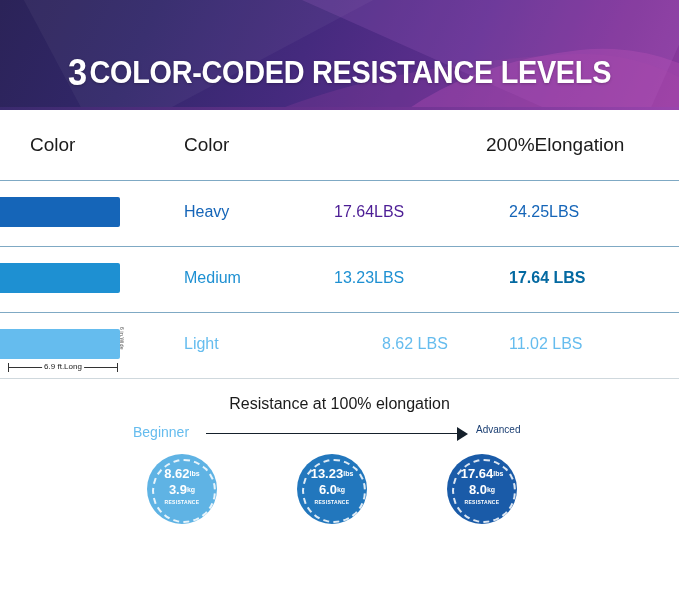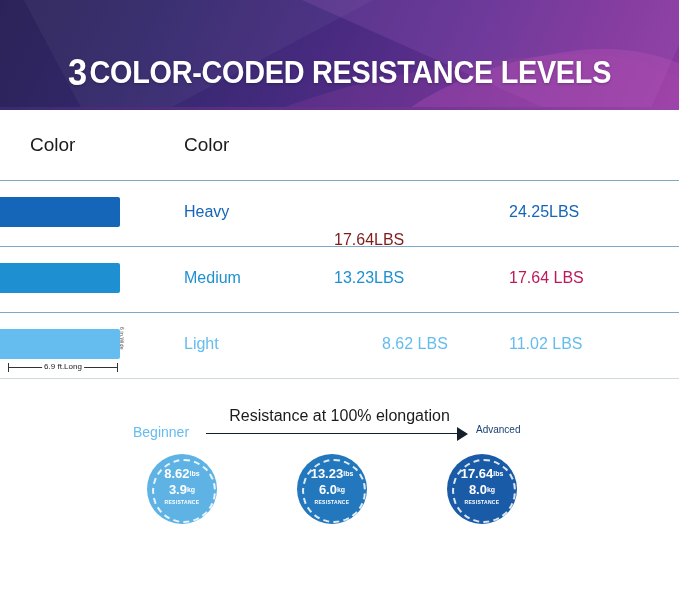--- a/index.html
+++ b/index.html
@@ -202,21 +202,21 @@
 
   
   .bottom {
     position: relative;
     width: 679px;
     height: 170px;
   }
   .prog-title {
     position: absolute;
     left: 0; right: 0;
-    top: 28px;
+    top: 16px;
     text-align: center;
     font-size: 16px;
     color: #1b1b1b;
   }
   .prog-arrow-row {
     position: absolute;
     left: 0;
     top: 44px;
     width: 679px;
     height: 22px;
@@ -305,38 +305,39 @@
     <span class="big-num">3</span><span>COLOR-CODED RESISTANCE LEVELS</span>
   </div>
   <div class="banner-bottom-line"></div>
 </div>
 
 <div class="table-wrap">
 
   <div class="thead">
     <div class="th th-color">Color</div>
     <div class="th th-level">Color</div>
+    <div class="th th-e200">200%Elongation</div>
   </div>
 
   <div class="divider" style="background: rgb(127, 169, 196);"></div>
 
   <div class="trow">
     <div class="swatch" id="sw0" style="background: rgb(21, 101, 184);"></div>
     <div class="cell c-level" id="lv0" style="color: rgb(21, 101, 184);">Heavy</div>
-    <div class="cell c-e100" id="e1a0" style="color: #7f1d1d; margin-top: 28px;">17.64LBS</div>
+    <div class="cell c-e100" id="e1a0" style="color: #4c1d95;">17.64LBS</div>
     <div class="cell c-e200" id="e2a0" style="color: rgb(21, 101, 184);">24.25LBS</div>
   </div>
 
   <div class="divider" style="background: rgb(127, 169, 196);"></div>
 
   <div class="trow">
     <div class="swatch" id="sw1" style="background: rgb(30, 144, 210);"></div>
     <div class="cell c-level" id="lv1" style="color: rgb(30, 144, 210);">Medium</div>
     <div class="cell c-e100" id="e1a1" style="color: rgb(30, 144, 210);">13.23LBS</div>
-    <div class="cell c-e200" id="e2a1" style="color: #be185d;">17.64 LBS</div>
+    <div class="cell c-e200" id="e2a1" style="color: #0369a1; font-weight: bold;">17.64 LBS</div>
   </div>
 
   <div class="divider" style="background: rgb(127, 169, 196);"></div>
 
   <div class="trow">
     <div class="swatch" id="sw2" style="background: rgb(101, 188, 238);"></div>
     <div class="wide-label">6 in.Wide</div>
     <div class="long-dim">
       <div class="dim-line"></div>
       <div class="dim-cap cap-l"></div>

